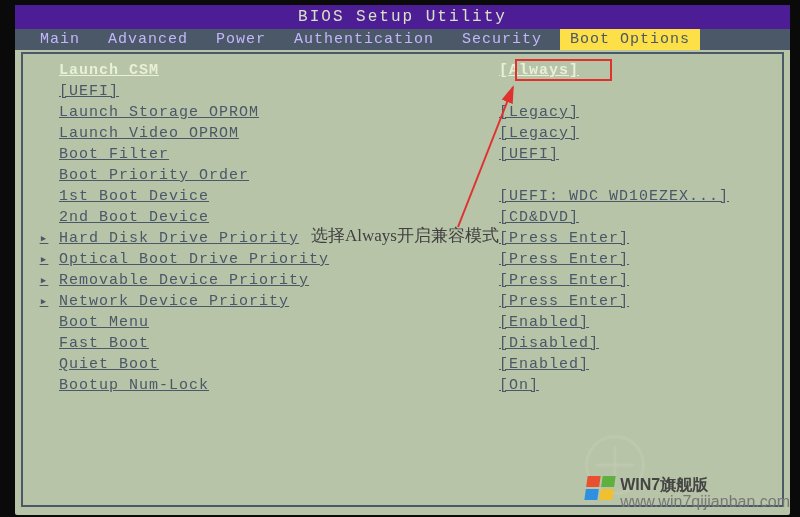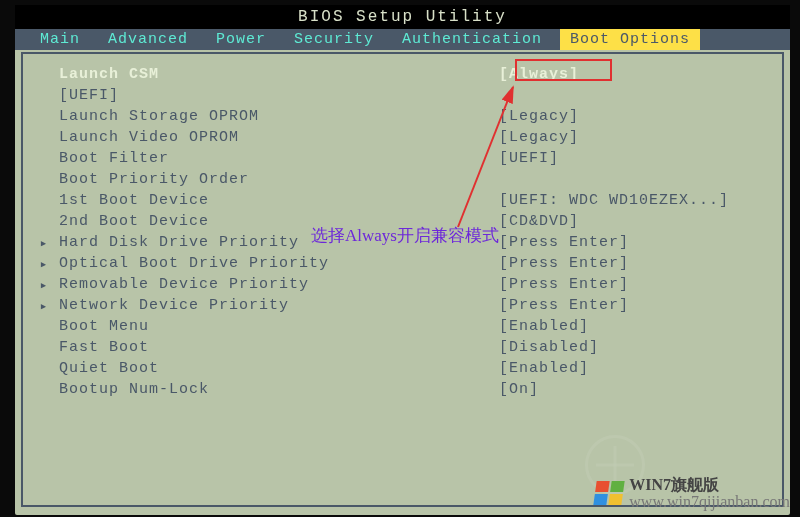--- a/index.html
+++ b/index.html
@@ -21,56 +21,57 @@
       top: 5px;
       left: 15px;
       width: 775px;
       height: 510px;
       background: #b8c4a8;
       border-radius: 2px;
     }
     .title-bar {
       text-align: center;
       color: #d8e0c8;
-      background: #000000;
+      background: #4c1d95;
       padding: 3px 0;
       font-size: 16px;
       letter-spacing: 2px;
     }
     .tabs {
       display: flex;
       background: #4a5868;
       padding: 0 15px;
       gap: 8px;
     }
     .tab {
-      color: #5eead4;
+      color: #c4b5fd;
       padding: 2px 10px;
       font-size: 15px;
       letter-spacing: 1px;
     }
     .tab.active {
       background: #fde047;
       color: #4a5868;
       font-family: Liberation Mono, monospace;
     }
     .content-box {
       margin: 2px 6px;
       border: 2px solid #4a5868;
       height: 455px;
       padding: 8px 6px;
       position: relative;
     }
     .row {
       display: flex;
-      align-items: flex-end;
+      align-items: flex-start;
       height: 21px;
       color: #4a5868;
       font-size: 15px;
       letter-spacing: 1px;
+      text-decoration: underline;
     }
     .row.selected {
       color: #e8f0d8;
       font-weight: bold;
     }
     .arrow-col {
       width: 30px;
       text-align: center;
       font-size: 13px;
     }
@@ -84,43 +85,42 @@
       position: absolute;
       border: 2px solid #e03030;
       top: 5px;
       left: 492px;
       width: 97px;
       height: 22px;
       pointer-events: none;
     }
     .annotation {
       position: absolute;
-      color: #6d28d9;
+      color: #404040;
       font-family: 'SimSun', serif;
       font-size: 17px;
       top: 170px;
       left: 288px;
       letter-spacing: 0px;
       font-weight: normal;
     }
     .annotation-arrow {
       position: absolute;
       top: 28px;
       left: 430px;
       pointer-events: none;
     }
     .watermark {
       position: absolute;
       bottom: 6px;
       right: 10px;
       display: flex;
-      align-items: center;
       gap: 6px;
       color: #555;
-      font-family: Liberation Serif, serif;
+      font-family: Liberation Sans, sans-serif;
       font-size: 14px;
     }
     .win-logo {
       width: 28px;
       height: 24px;
       display: grid;
       grid-template-columns: 1fr 1fr;
       grid-template-rows: 1fr 1fr;
       gap: 2px;
       transform: skewX(-8deg);
@@ -176,22 +176,22 @@
 </head>
 <body>
 
 <div class="screen">
   <div class="title-bar">BIOS Setup Utility</div>
 
   <div class="tabs">
     <div class="tab">Main</div>
     <div class="tab">Advanced</div>
     <div class="tab">Power</div>
+    <div class="tab">Authentication</div>
     <div class="tab">Security</div>
-    <div class="tab">Authentication</div>
     <div class="tab active">Boot Options</div>
   </div>
 
   <div class="content-box">
     <div class="highlight-box"></div>
 
     <svg class="annotation-arrow" width="80" height="150">
       <defs>
         <marker id="ah" markerWidth="10" markerHeight="10" refX="8" refY="3" orient="auto">
           <path d="M0,0 L9,3 L0,6 Z" fill="#e03030"></path>

